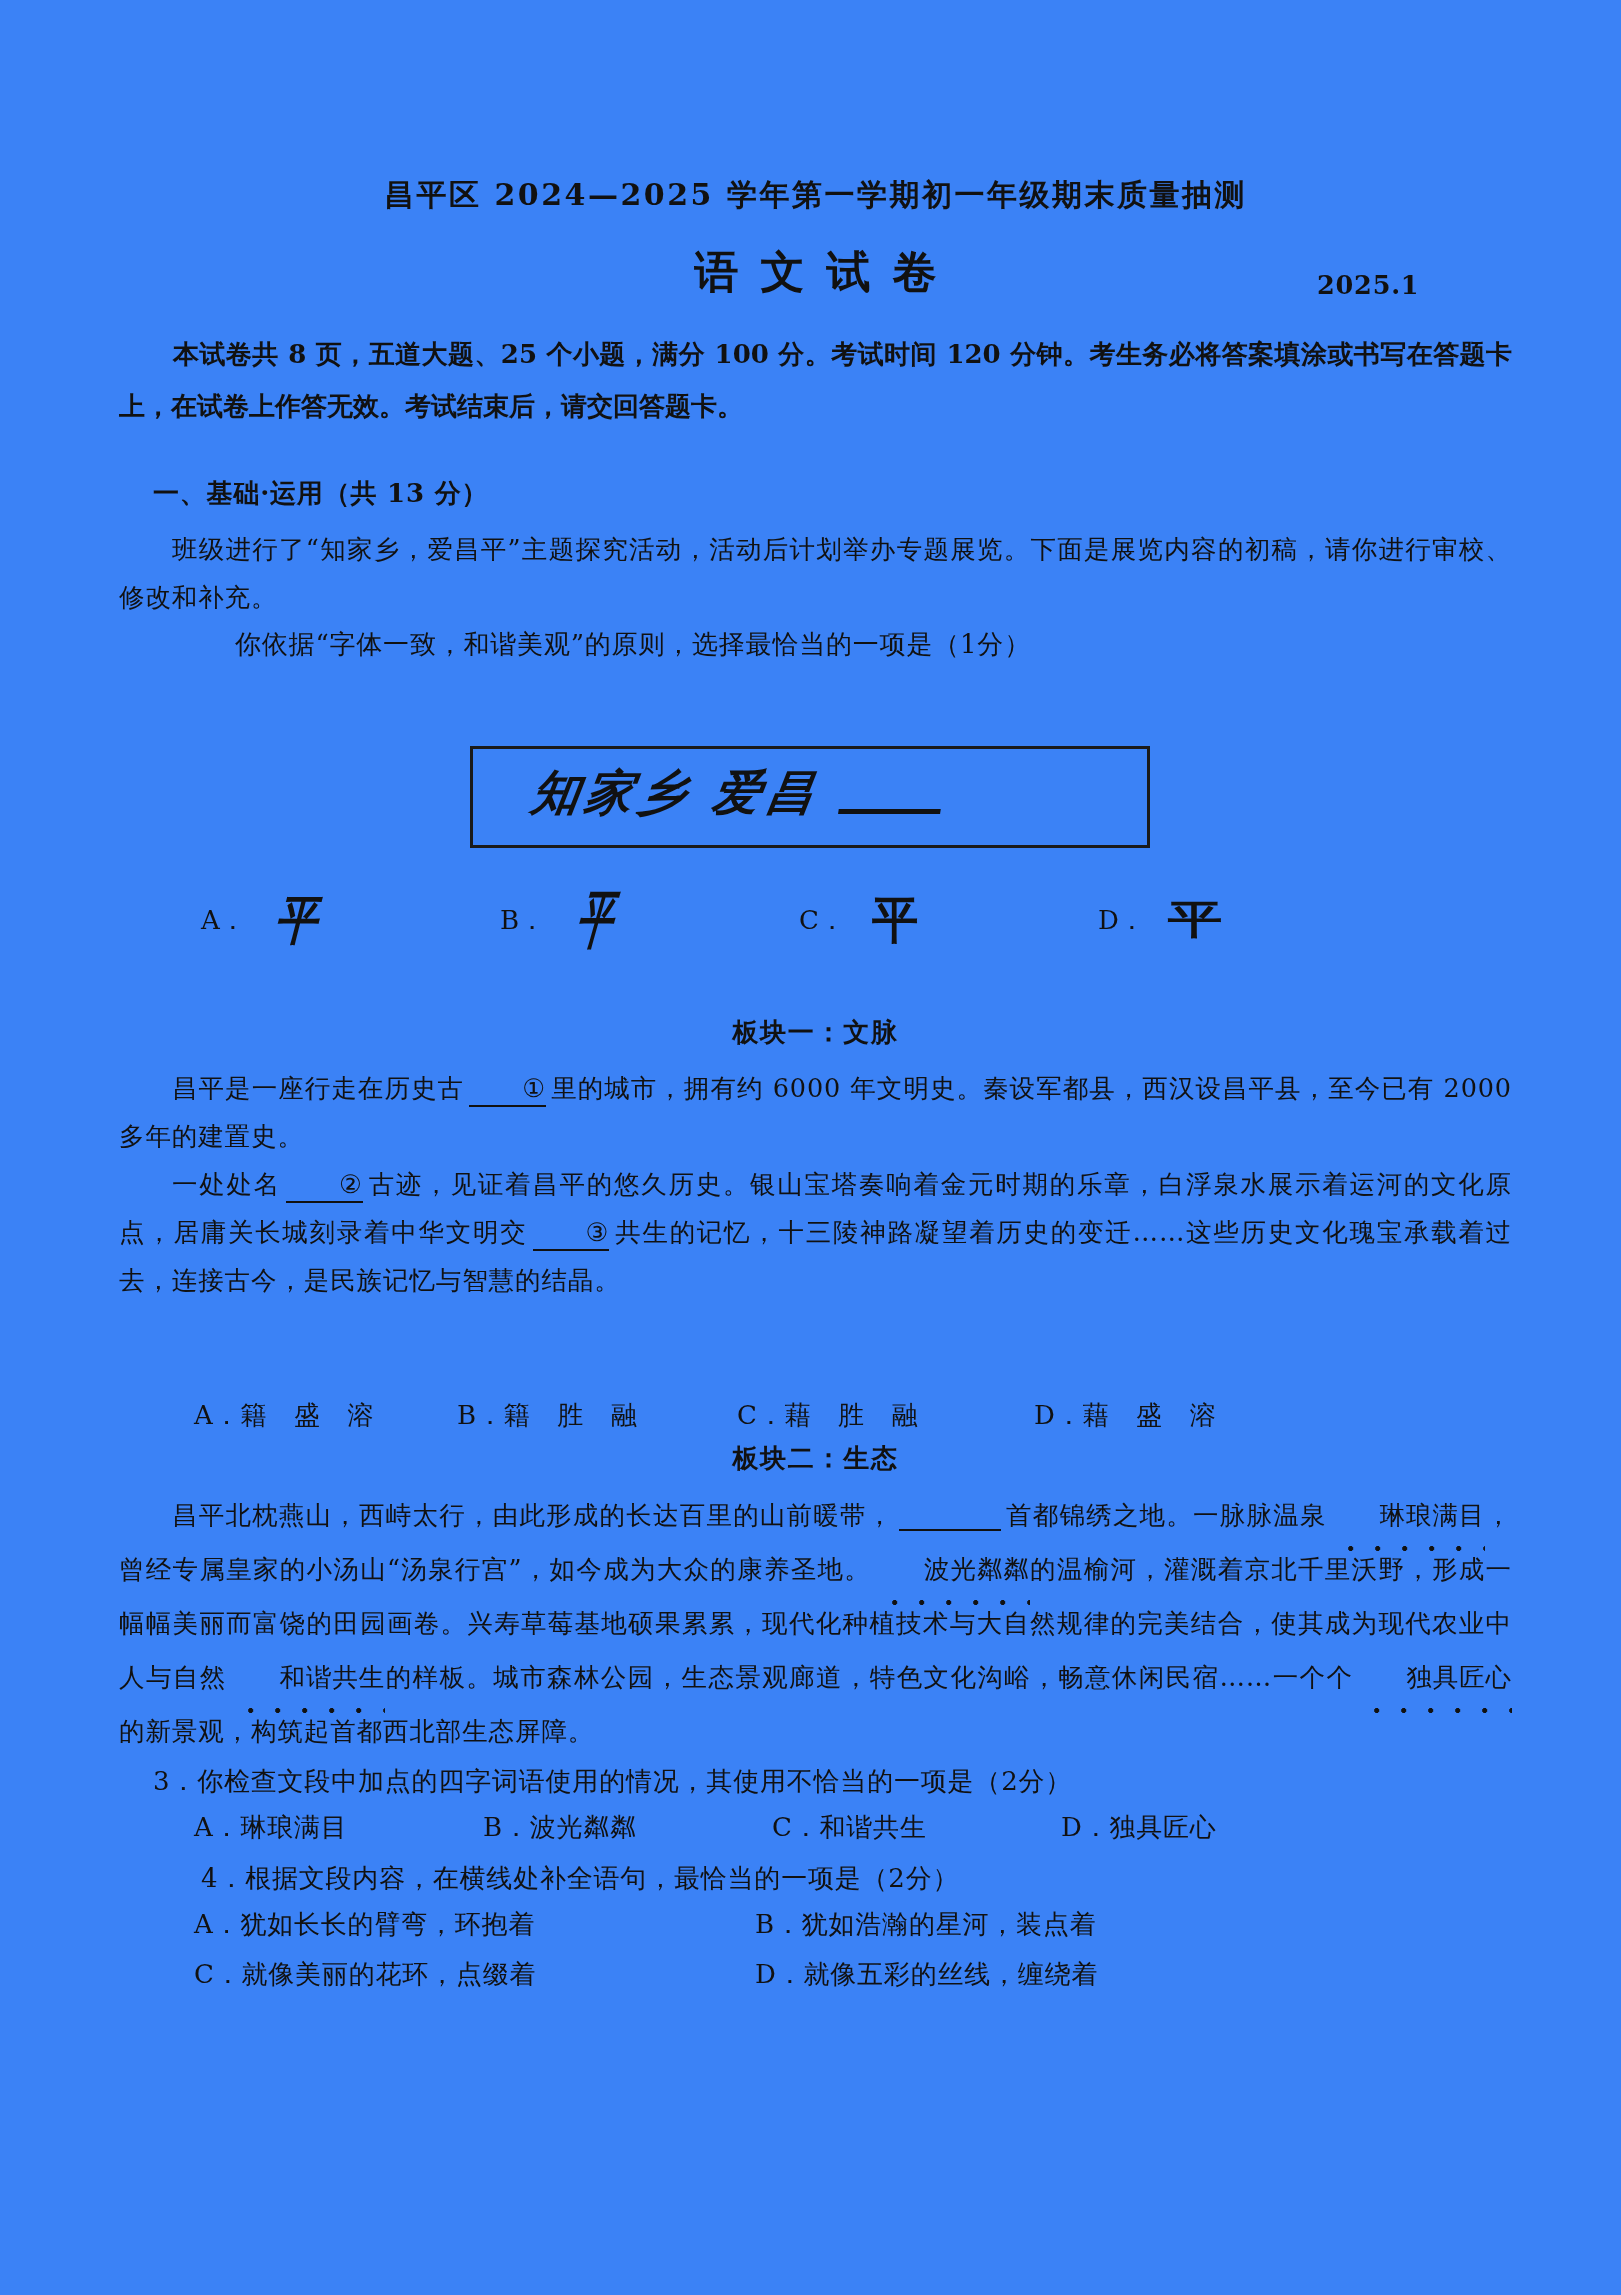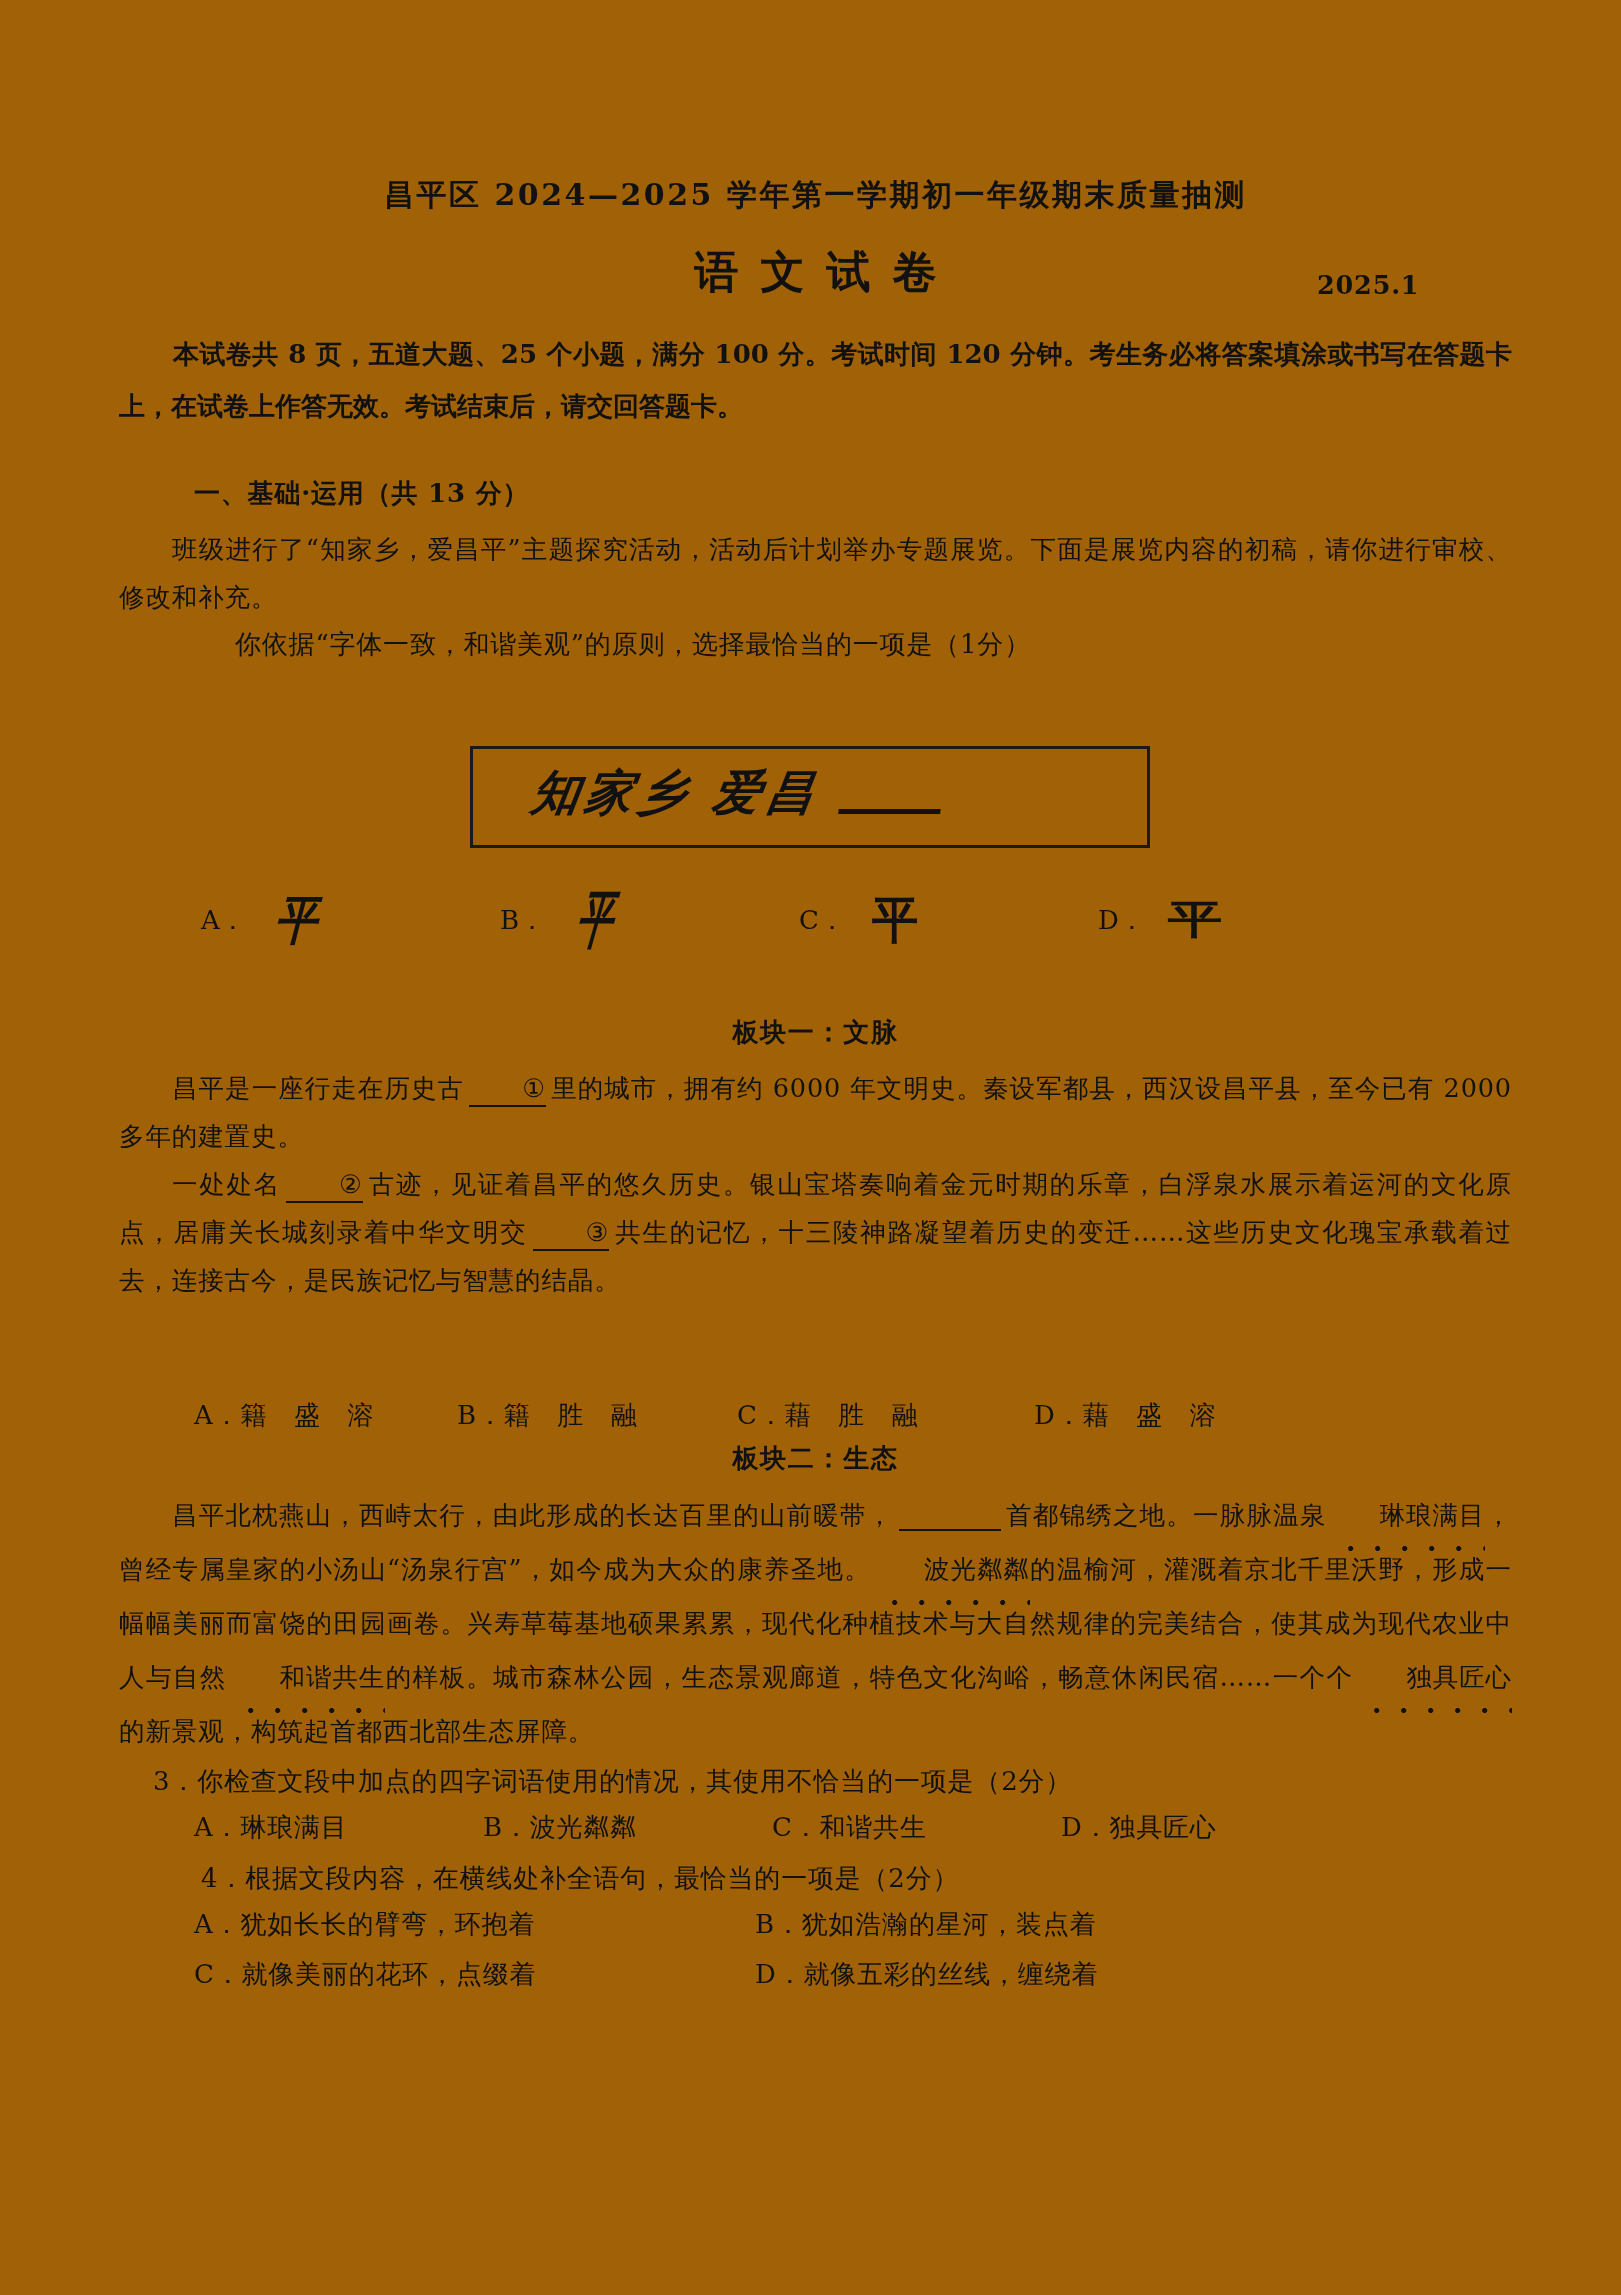--- a/index.html
+++ b/index.html
@@ -9,21 +9,21 @@
     background: #ffffff;
   }
   body {
     font-family: "DejaVu Serif", "Liberation Serif", serif;
     color: #111111;
   }
   .page {
     position: relative;
     width: 1622px;
     height: 2295px;
-    background: #a16207;
+    background: #3b82f6;
     overflow: hidden;
     box-sizing: border-box;
   }
   .sheet {
     position: absolute;
     left: 119px;
     top: 0;
     width: 1393px;
     height: 2295px;
   }
@@ -86,21 +86,20 @@
     text-justify: inter-ideograph;
     font-weight: 600;
   }
 
   .section-head {
     position: absolute;
     left: 34px;
     font-size: 26px;
     font-weight: bold;
     letter-spacing: 0.8px;
-    margin-left: 41px;
   }
 
   .block-head {
     position: absolute;
     left: 0;
     width: 1393px;
     text-align: center;
     font-size: 26px;
     font-weight: bold;
     letter-spacing: 1.7px;

